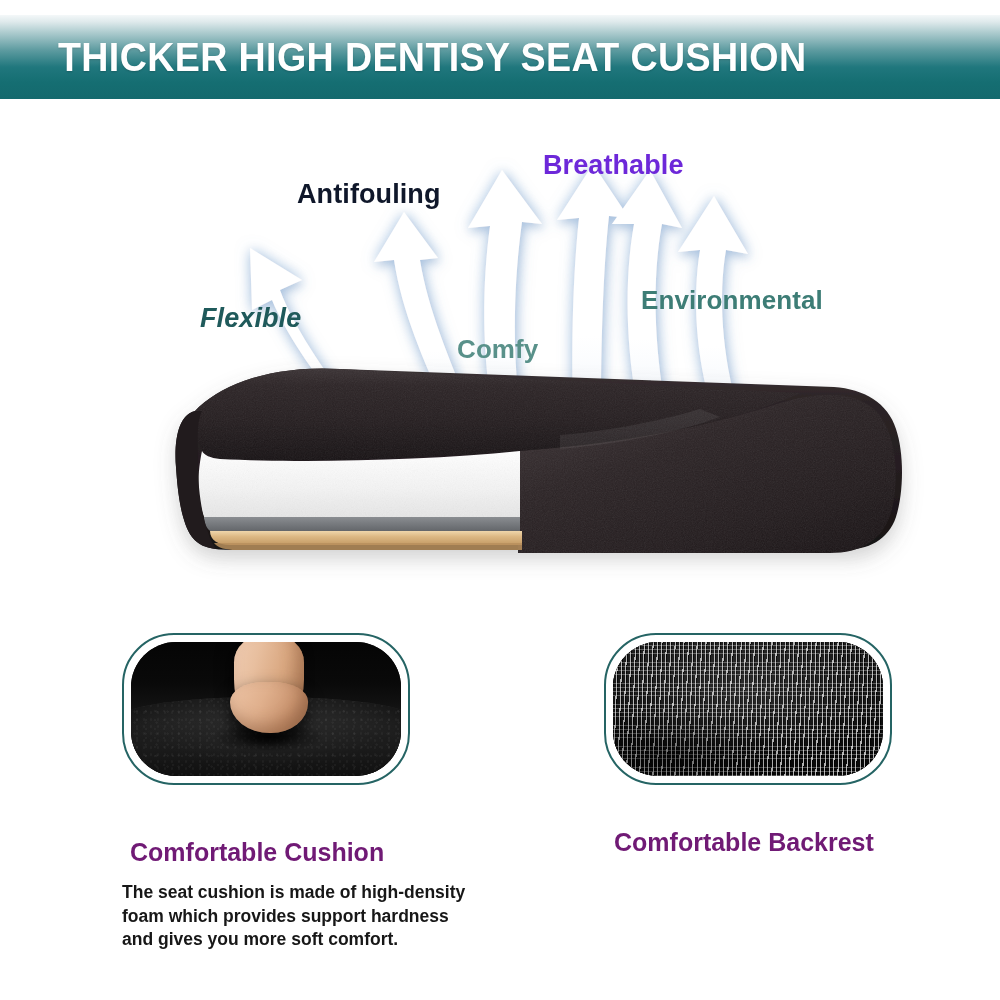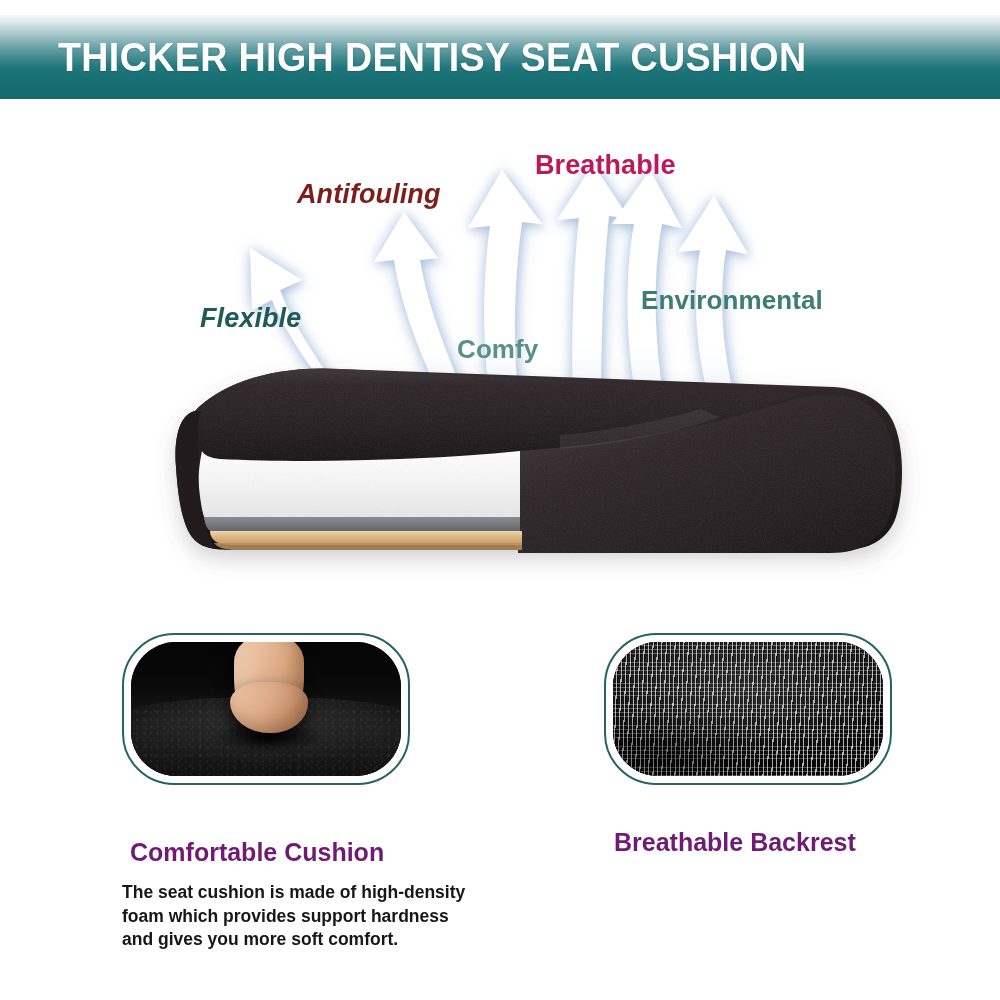--- a/index.html
+++ b/index.html
@@ -249,22 +249,22 @@
           L 736 76
           L 700 132
           L 722 130
           C 714 178, 718 238, 734 290
           Z" transform="translate(-22,0)"></path>
       </g>
     </svg>
   </div>
 
   <div class="feat feat-flexible" style="color: rgb(31, 90, 91); font-style: italic;">Flexible</div>
-  <div class="feat feat-antifouling" style="color: #7f1d1d; font-style: italic;">Antifouling</div>
-  <div class="feat feat-breathable" style="color: #be185d;">Breathable</div>
+  <div class="feat feat-antifouling" style="color: #0f172a;">Antifouling</div>
+  <div class="feat feat-breathable" style="color: #6d28d9; margin-left: 8px;">Breathable</div>
   <div class="feat feat-environmental" style="color: rgb(61, 125, 118);">Environmental</div>
   <div class="feat feat-comfy" style="color: rgb(89, 145, 138);">Comfy</div>
 
   <div class="cushion">
     <svg width="790" height="235" viewBox="0 0 790 235">
       <defs>
         <linearGradient id="fabricG" x1="0" y1="0" x2="0" y2="1">
           <stop offset="0%" stop-color="#3a3234"></stop>
           <stop offset="18%" stop-color="#2c2426"></stop>
           <stop offset="55%" stop-color="#251e20"></stop>
@@ -421,15 +421,15 @@
     <div class="panel-inner">
       <div class="mesh"></div>
     </div>
   </div>
 
   <div class="cap-title cap-title-left">Comfortable Cushion</div>
   <div class="cap-body  cap-body-left">The seat cushion is made of high-density
 foam which provides  support hardness
 and gives you more soft comfort.</div>
 
-  <div class="cap-title cap-title-right">Breathable Backrest</div>
+  <div class="cap-title cap-title-right">Comfortable Backrest</div>
 
 </div>
 
 </body></html>

